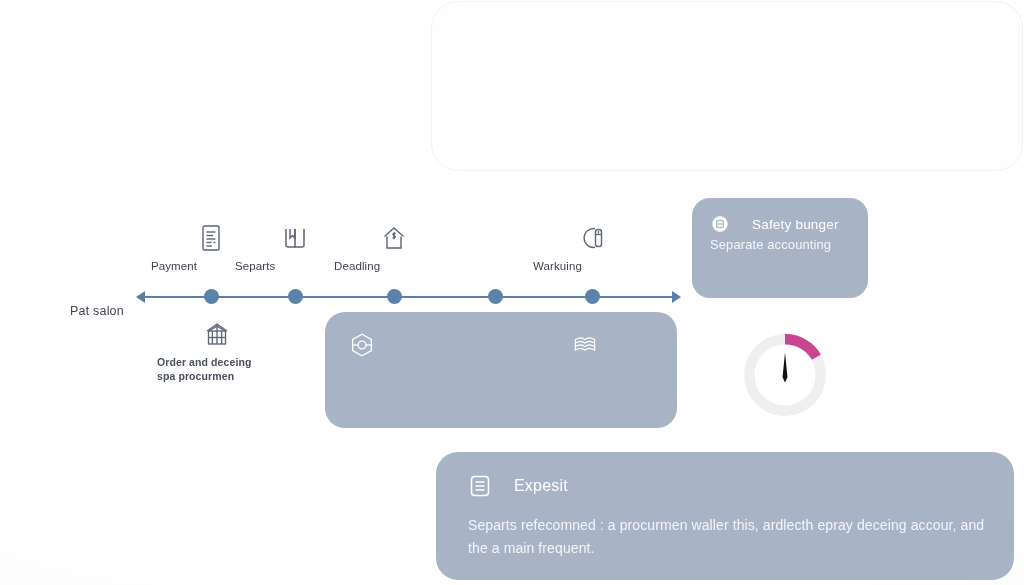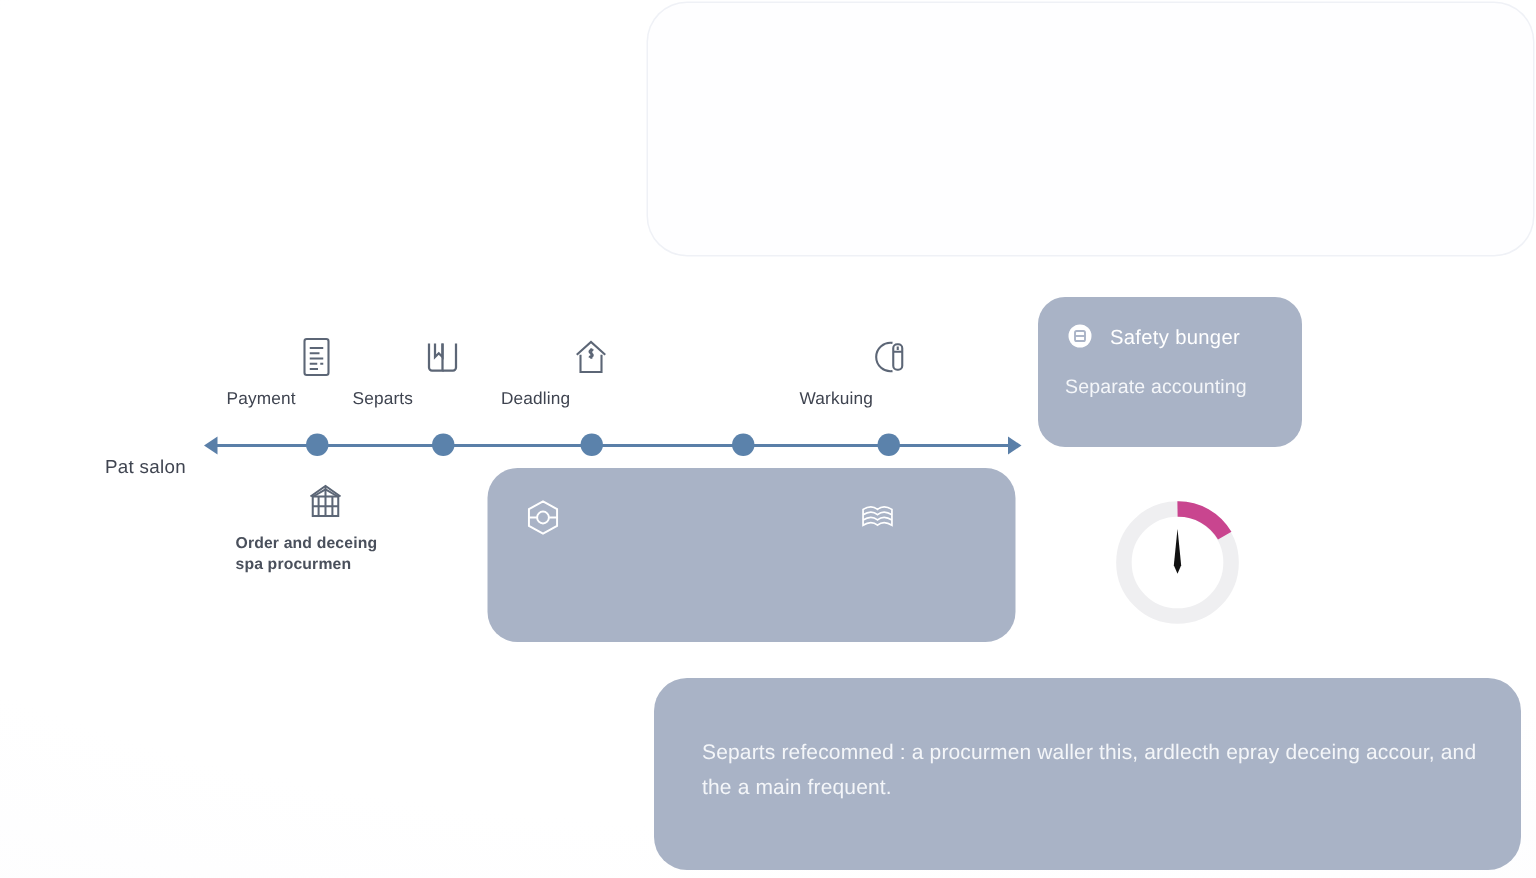--- a/index.html
+++ b/index.html
@@ -97,41 +97,41 @@
   .card {
     position: absolute;
     background: #a9b3c6;
     border-radius: 20px;
     color: #ffffff;
     box-sizing: border-box;
   }
   .card-title-row {
     display: flex;
     align-items: center;
-    gap: 10px;
+    gap: 22px;
   }
   .card-title {
     font-size: 13.5px;
     color: #ffffff;
     letter-spacing: 0.2px;
   }
   .card-body {
     font-size: 13.5px;
     color: #f4f6f9;
     line-height: 1.62;
     letter-spacing: 0.1px;
   }
 
   #card-safety {
     left: 692px; top: 198px;
     width: 176px; height: 100px;
     border-radius: 18px;
     padding: 16px 16px 0 18px;
   }
-  #card-safety .card-body { margin-top: 13px; font-size: 13px; }
+  #card-safety .card-body { font-size: 13px; }
 
   #card-then {
     left: 325px; top: 312px;
     width: 352px; height: 116px;
     padding: 18px 22px 0 22px;
   }
   #card-then .row-icons {
     display: flex;
     justify-content: space-between;
     align-items: flex-start;
@@ -290,16 +290,27 @@
 
   <div id="gauge">
     <svg viewBox="0 0 100 100" width="94" height="94">
       <circle cx="50" cy="50" r="38" fill="none" stroke="#efeff1" stroke-width="11"></circle>
       <path d="M 50 12 A 38 38 0 0 1 83.5 31" fill="none" stroke="#c9458f" stroke-width="11" stroke-linecap="butt"></path>
       <path d="M50 26 L52.6 52 L50 58 L47.4 52 Z" fill="#111111"></path>
     </svg>
   </div>
 
   <div class="card" id="card-expesit">
+    <div class="card-title-row">
+      <span>
+        <svg viewBox="0 0 24 24" width="24" height="24" fill="none" stroke="#ffffff" stroke-width="1.5">
+          <rect x="3.5" y="2.5" width="17" height="19" rx="3.2"></rect>
+          <line x1="7.5" y1="8" x2="16.5" y2="8"></line>
+          <line x1="7.5" y1="12" x2="16.5" y2="12"></line>
+          <line x1="7.5" y1="16" x2="16.5" y2="16"></line>
+        </svg>
+      </span>
+      <span class="card-title" style="font-size:16px">Expesit</span>
+    </div>
     <div class="card-body">Separts refecomned : a procurmen waller this, ardlecth epray deceing accour, and the a main frequent.</div>
   </div>
 
 </div>
 
 </body></html>

